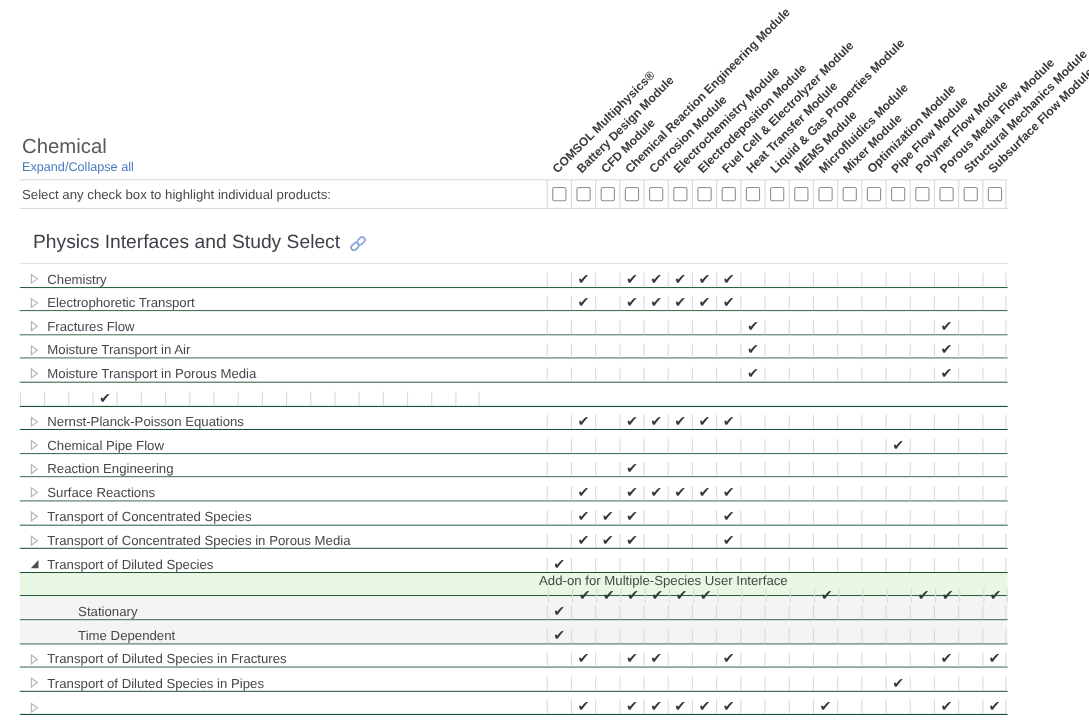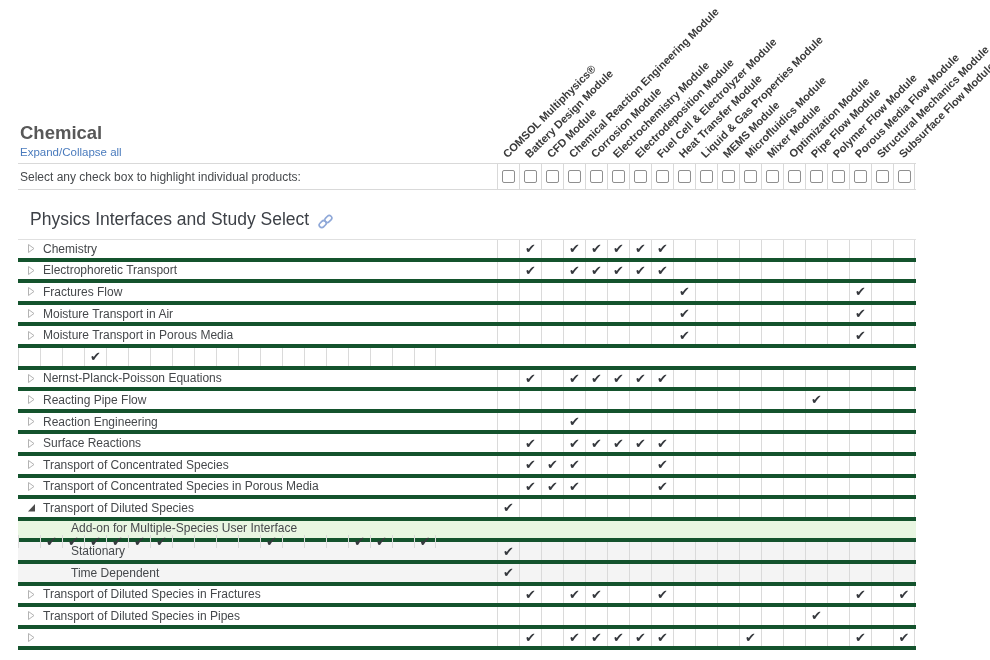--- a/index.html
+++ b/index.html
@@ -2,21 +2,21 @@
 <html><head>
 <meta charset="utf-8">
 <style>
   html,body{margin:0;padding:0;}
   body{
     width:990px;height:660px;position:relative;overflow:hidden;
     background:#ffffff;font-family:"Liberation Sans", sans-serif;
   }
   .page-title{
     position:absolute;left:20px;top:110px;
-    font-size:18.5px;color:#585858;font-weight:700;
+    font-size:18.5px;color:#585858;font-weight:400;
   }
   .expand-link{
     position:absolute;left:20px;top:146px;
     font-size:11.5px;color:#4a7bbd;cursor:pointer;
   }
   
   .headers{
     position:absolute;top:0;left:18px;width:898px;height:162px;
   }
   .colhead{
@@ -52,21 +52,21 @@
     display:flex;align-items:center;
   }
   .section-heading svg{margin-left:9px;margin-top:3px;}
   
   .ptable{
     position:absolute;top:239px;left:18px;width:898px;
     border-top:1px solid #e0e0e0;
   }
   .trow{
     display:flex;height:21.6px;box-sizing:border-box;
-    border-bottom:4px solid #14532d;background:#fff;
+    border-bottom:1px solid #14532d;background:#fff;align-items:flex-end;
   }
   .trow.hl-green{background:#e9f6e2;flex-direction:column;}
   .trow.hl-gray{background:#f4f4f4;}
   .lblcell{
     width:479px;box-sizing:border-box;display:flex;align-items:center;
     font-size:12px;color:#45484b;cursor:default;
   }
   .lblcell.lvl0{padding-left:9px;}
   .lblcell.lvl1{padding-left:53px;}
   .lblcell .tri{display:flex;align-items:center;flex:0 0 auto;}
@@ -444,21 +444,21 @@
         <div class="cell"></div>
       </div>
     </div>
     <div class="trow">
       <div class="lblcell lvl0">
         <span class="tri">
           <svg width="9" height="11" viewBox="0 0 9 11">
             <path d="M1.5 1.5 L7 5.5 L1.5 9.5 Z" fill="#fdfdfd" stroke="#b3b3b3" stroke-width="1"></path>
           </svg>
         </span>
-        <span class="lbltext">Reacting Pipe Flow</span>
+        <span class="lbltext">Chemical Pipe Flow</span>
       </div>
       <div class="cells">
         <div class="cell"></div>
         <div class="cell"></div>
         <div class="cell"></div>
         <div class="cell"></div>
         <div class="cell"></div>
         <div class="cell"></div>
         <div class="cell"></div>
         <div class="cell"></div>

